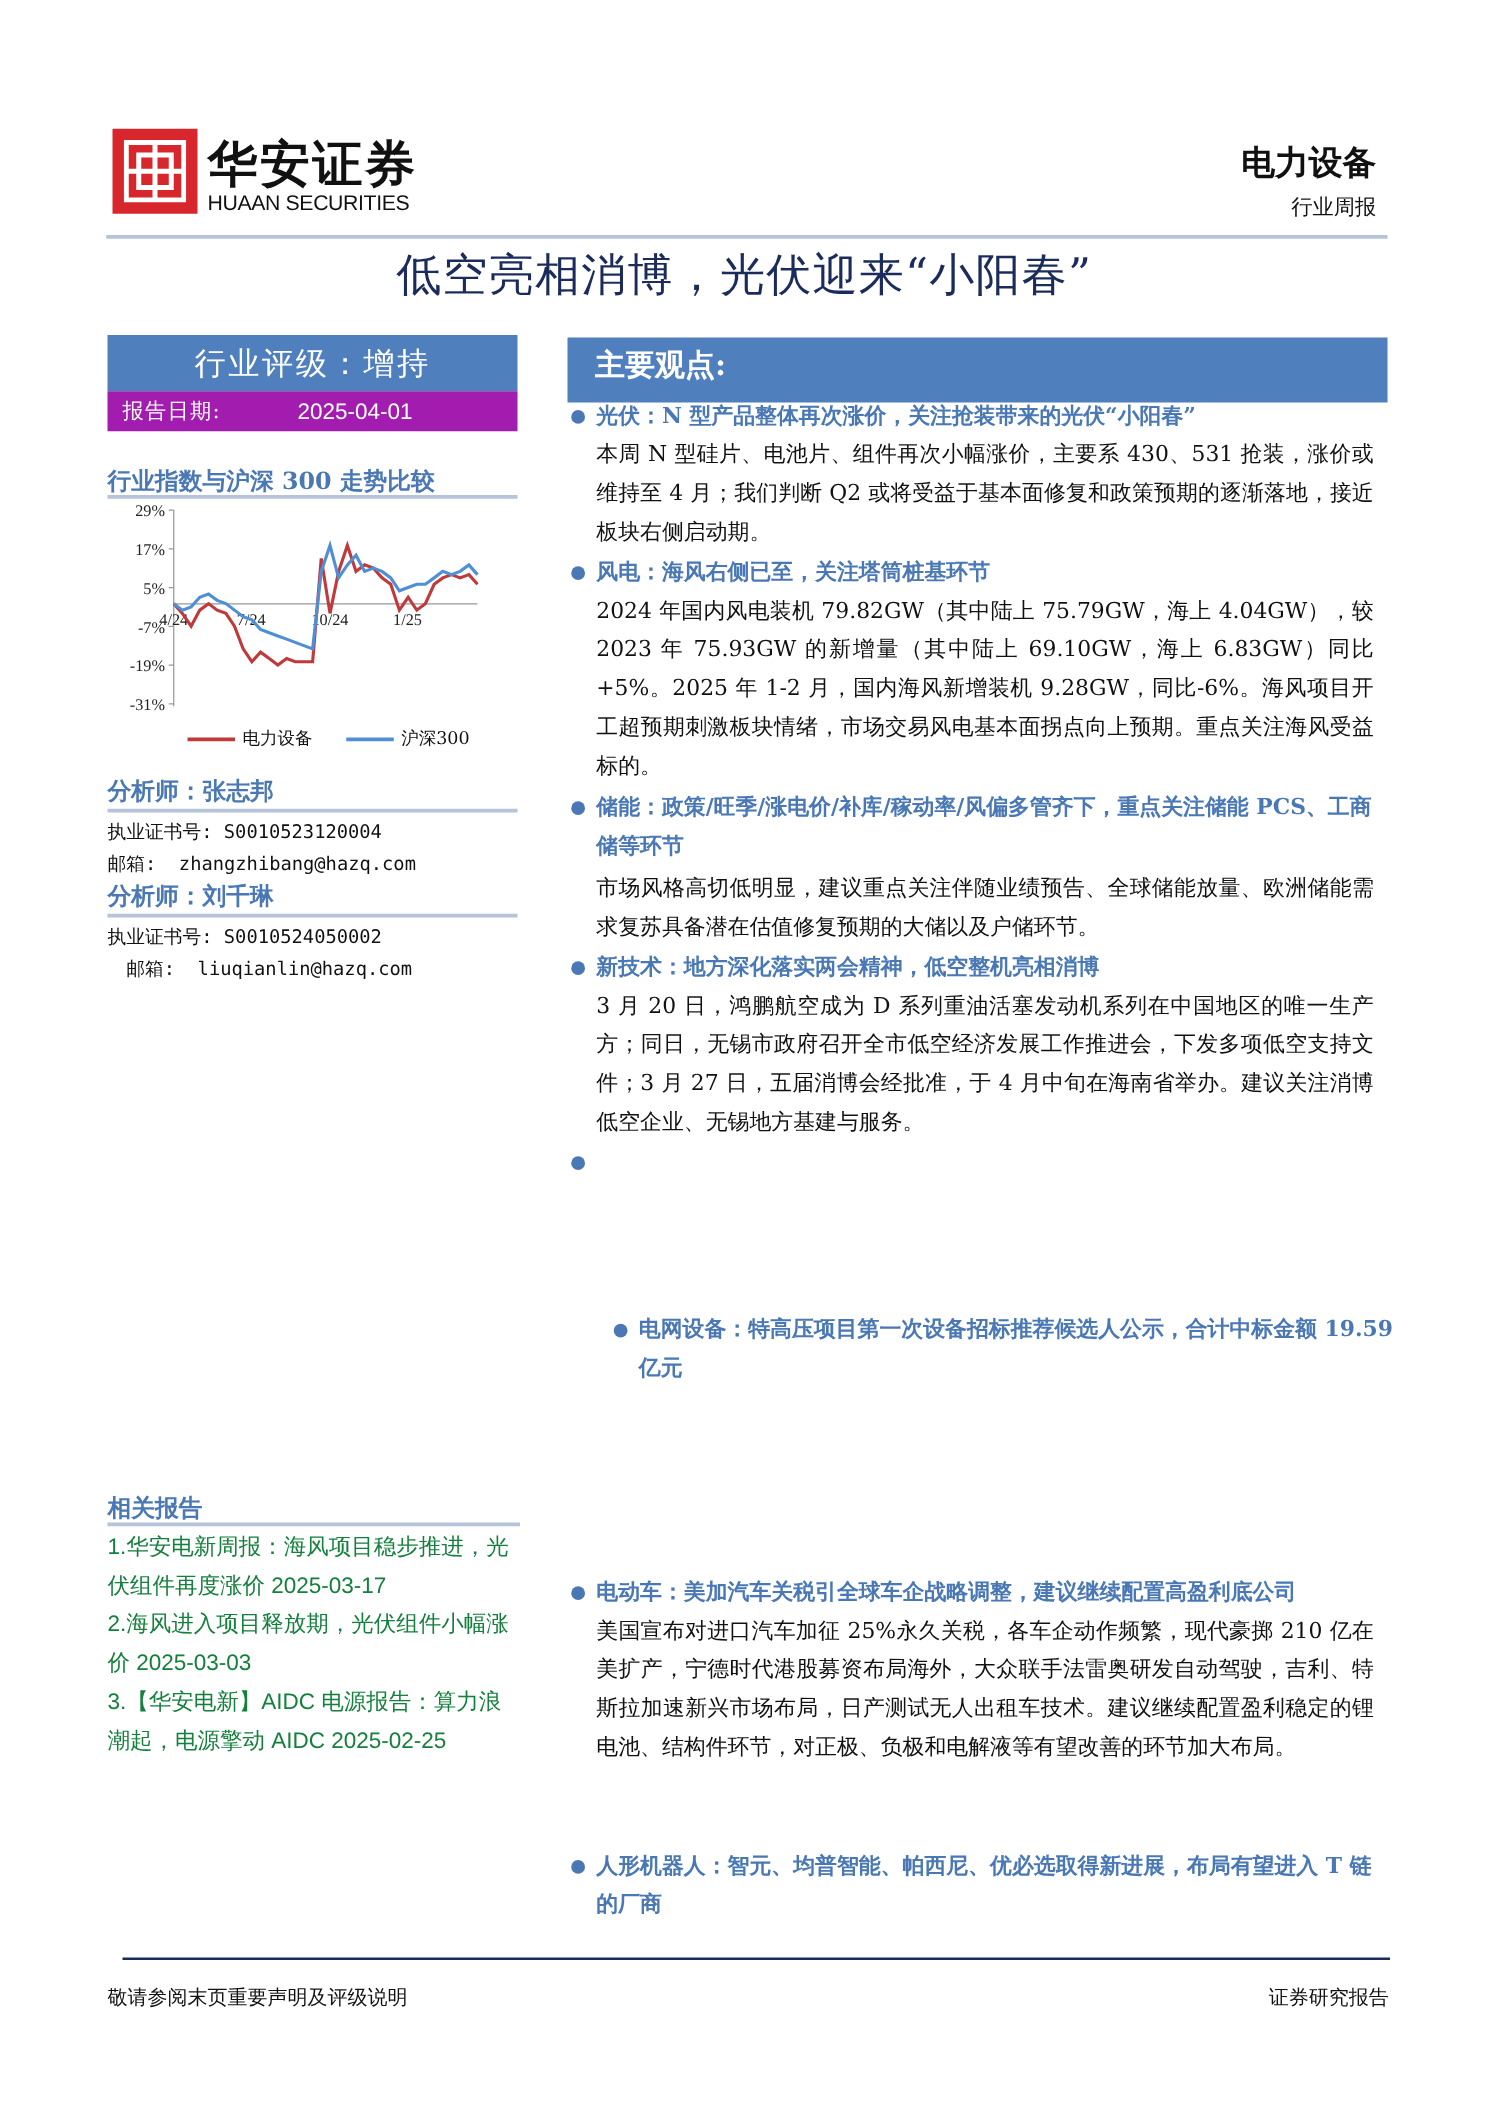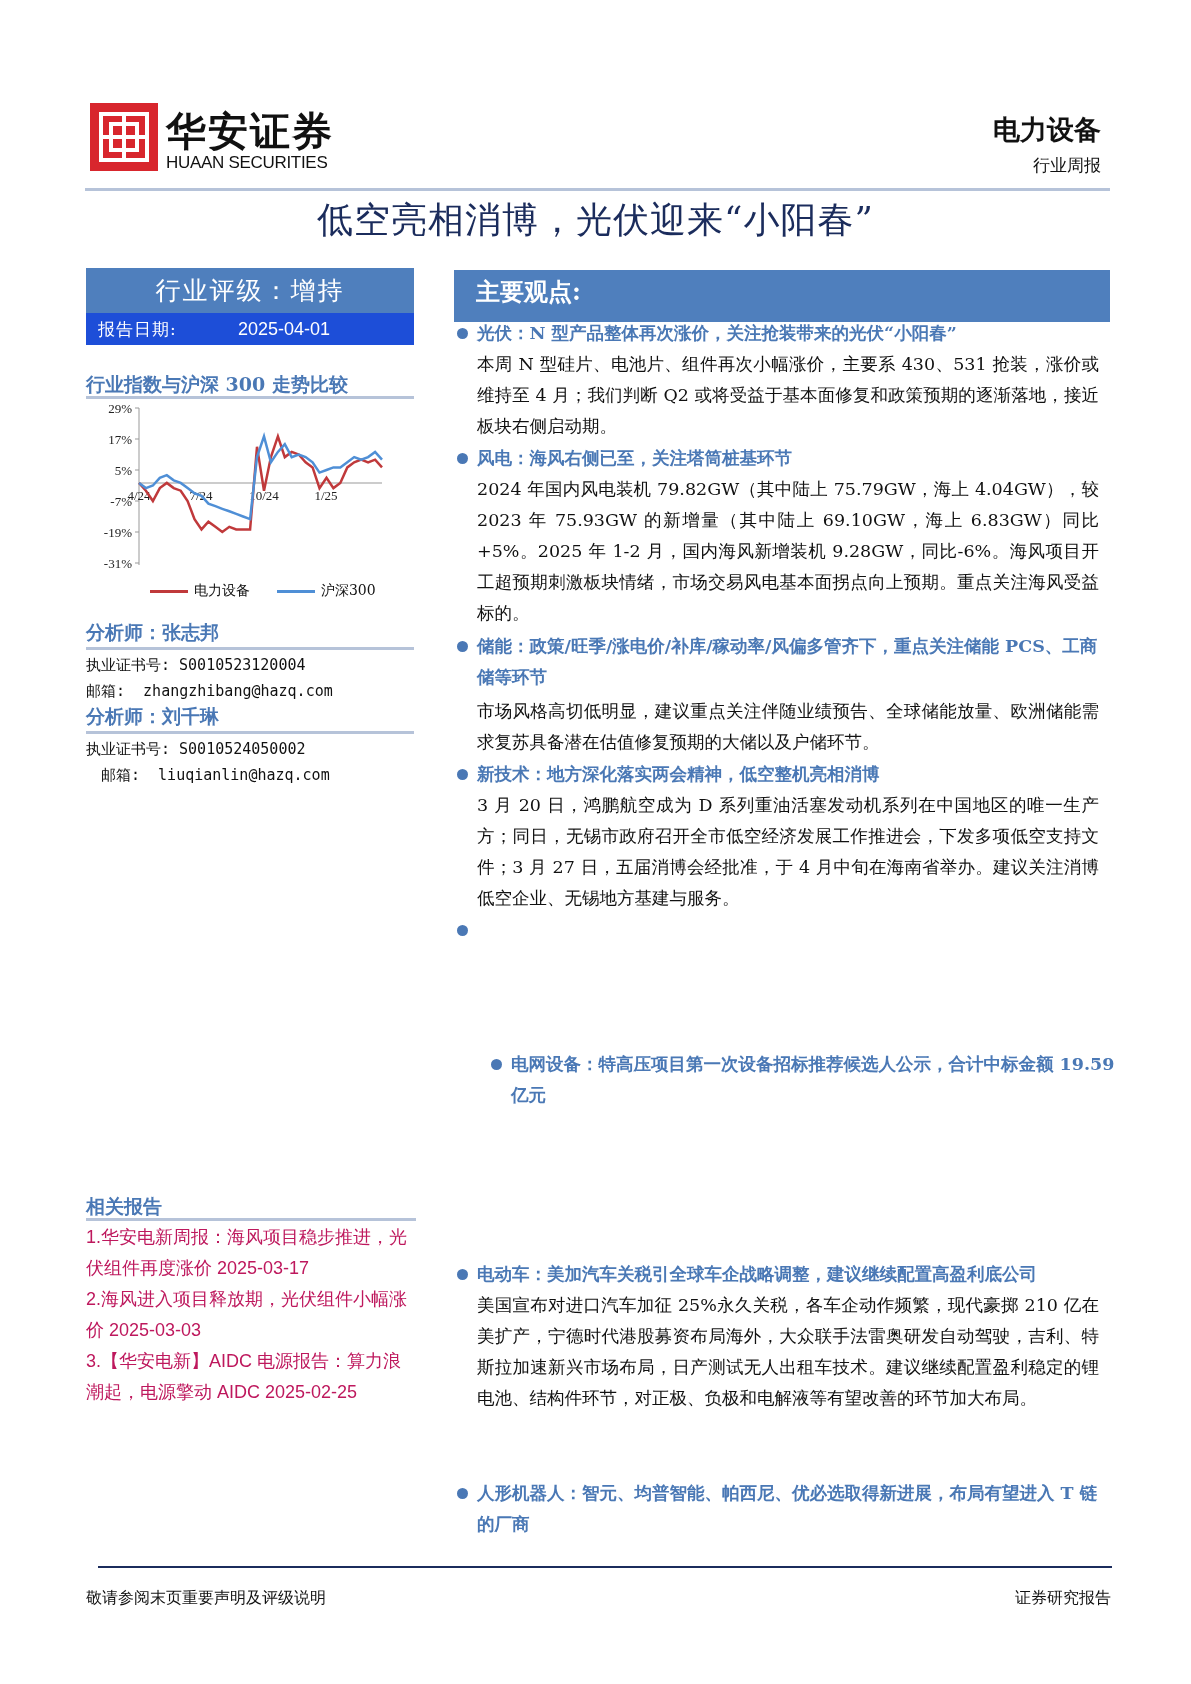--- a/index.html
+++ b/index.html
@@ -9,30 +9,30 @@
   .logo-box{left:90px;top:103px;width:68px;height:68px;background:#d8262d;}
   .logo-inner{position:absolute;left:9px;top:9px;width:50px;height:50px;border:0;}
   .logo-cn{left:166px;top:104px;font-size:40px;font-weight:bold;letter-spacing:2px;color:#111;font-family:"DejaVu Serif",serif;}
   .logo-en{left:166px;top:153px;font-size:17px;color:#111;font-family:"Liberation Sans",sans-serif;letter-spacing:-0.3px;}
   .hdr-right-title{right:90px;top:112px;font-size:27px;font-weight:bold;color:#111;}
   .hdr-right-sub{right:90px;top:154px;font-size:17px;color:#111;}
   .hdr-rule{left:85px;top:188px;width:1025px;height:3px;background:#b6c3d9;}
   .main-title{left:0;top:196px;width:1191px;text-align:center;font-size:36px;color:#1b2c5c;letter-spacing:1px;}
   
   .rating-box{left:86px;top:268px;width:328px;height:45px;background:#4f7fbd;color:#fff;font-size:25px;font-weight:normal;text-align:center;line-height:45px;letter-spacing:2px;}
-  .date-box{left:86px;top:313px;width:328px;height:32px;background:#1d4ed8;color:#fff;font-size:17px;line-height:32px;}
+  .date-box{left:86px;top:313px;width:328px;height:32px;background:#a21caf;color:#fff;font-size:17px;line-height:32px;}
   .date-box .lbl{position:absolute;left:12px;letter-spacing:1px;}
   .date-box .val{position:absolute;left:152px;font-family:"Liberation Sans",sans-serif;font-size:18px;}
   .sec-head{font-size:19px;font-weight:bold;color:#4a78b5;}
   .sec-rule{height:3px;background:#b6c3d9;}
   .legend{left:150px;top:582px;font-size:14px;color:#111;}
   .legend .sw{display:inline-block;width:38px;height:3px;vertical-align:middle;margin-right:6px;}
   .analyst-name{font-size:19px;font-weight:bold;color:#4a78b5;}
   .mono{font-family:"DejaVu Sans Mono","Liberation Mono",monospace;font-size:15px;color:#111;}
-  .related-item{font-family:"Liberation Sans","DejaVu Sans",sans-serif;font-size:18px;line-height:31px;color:#be185d;}
+  .related-item{font-family:"Liberation Sans","DejaVu Sans",sans-serif;font-size:18px;line-height:31px;color:#15803d;}
   
   .views-bar{left:454px;top:270px;width:656px;height:52px;background:#4f7fbd;color:#fff;font-size:24px;font-weight:bold;line-height:43px;}
   .views-bar span{position:absolute;left:22px;}
   .bullet-title{color:#4a78b5;font-size:17.5px;font-weight:bold;line-height:31px;}
   .bullet-dot{position:absolute;left:-20px;top:10px;width:11px;height:11px;border-radius:50%;background:#4a78b5;}
   .body-text{font-size:17.5px;line-height:31px;color:#111;text-align:justify;}
   .item{position:absolute;left:477px;width:622px;}
   .foot-rule{left:98px;top:1566px;width:1014px;height:2px;background:#1b2c5c;}
   .foot-left{left:86px;top:1588px;font-size:16px;color:#111;}
   .foot-right{right:80px;top:1588px;font-size:16px;color:#111;}

